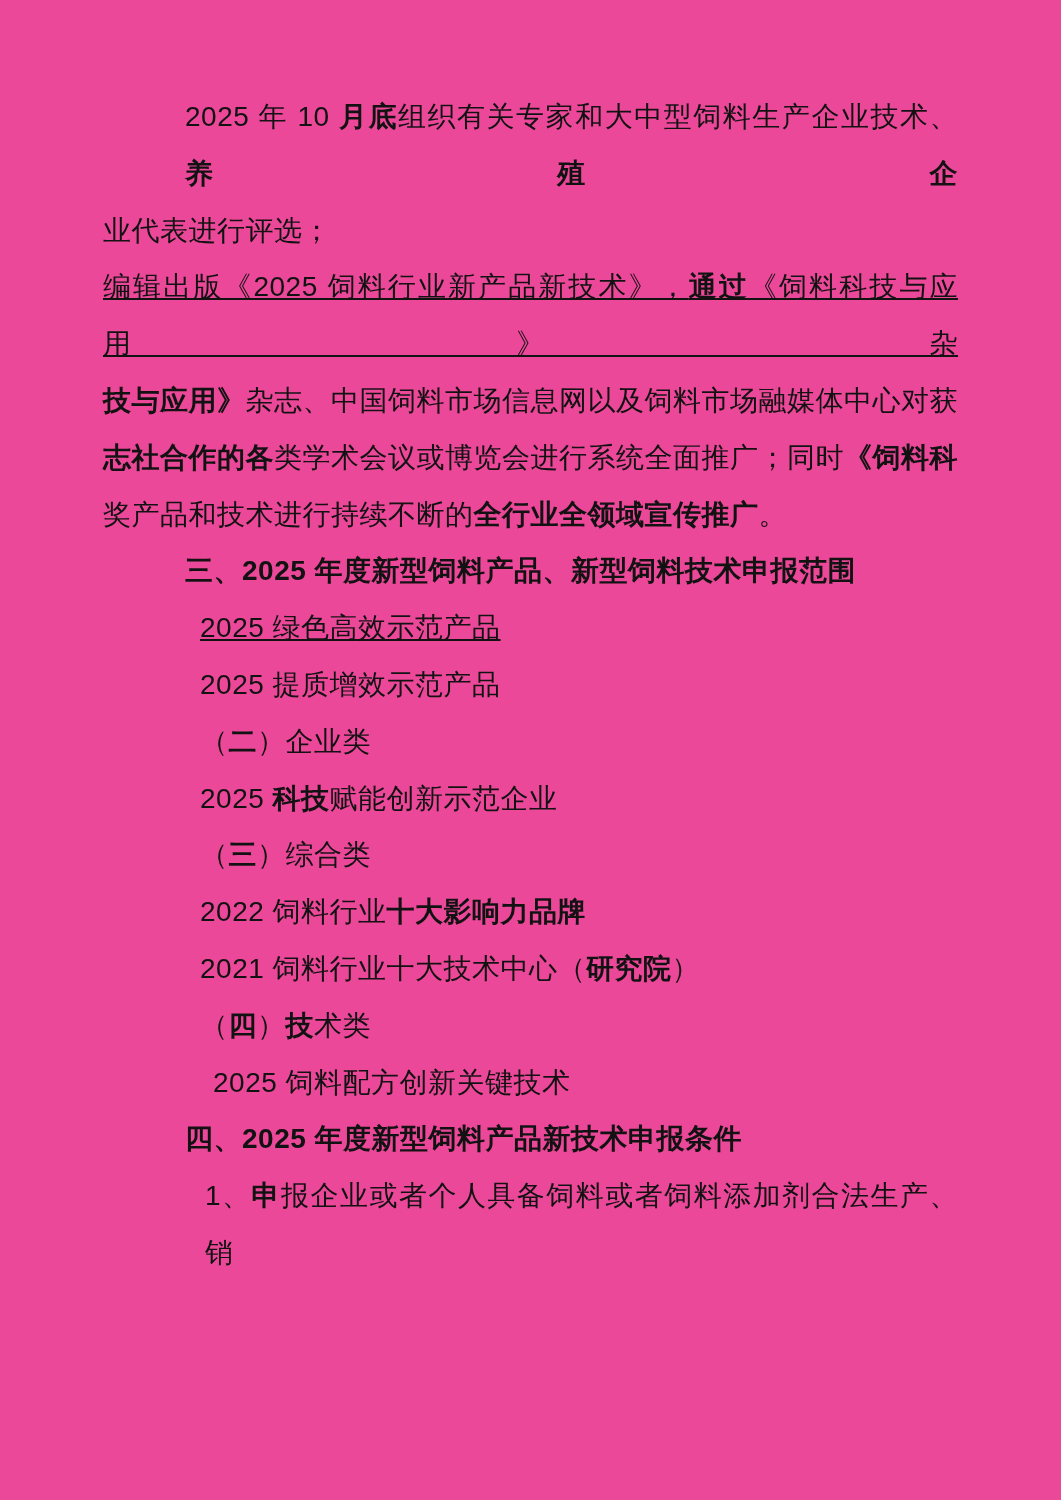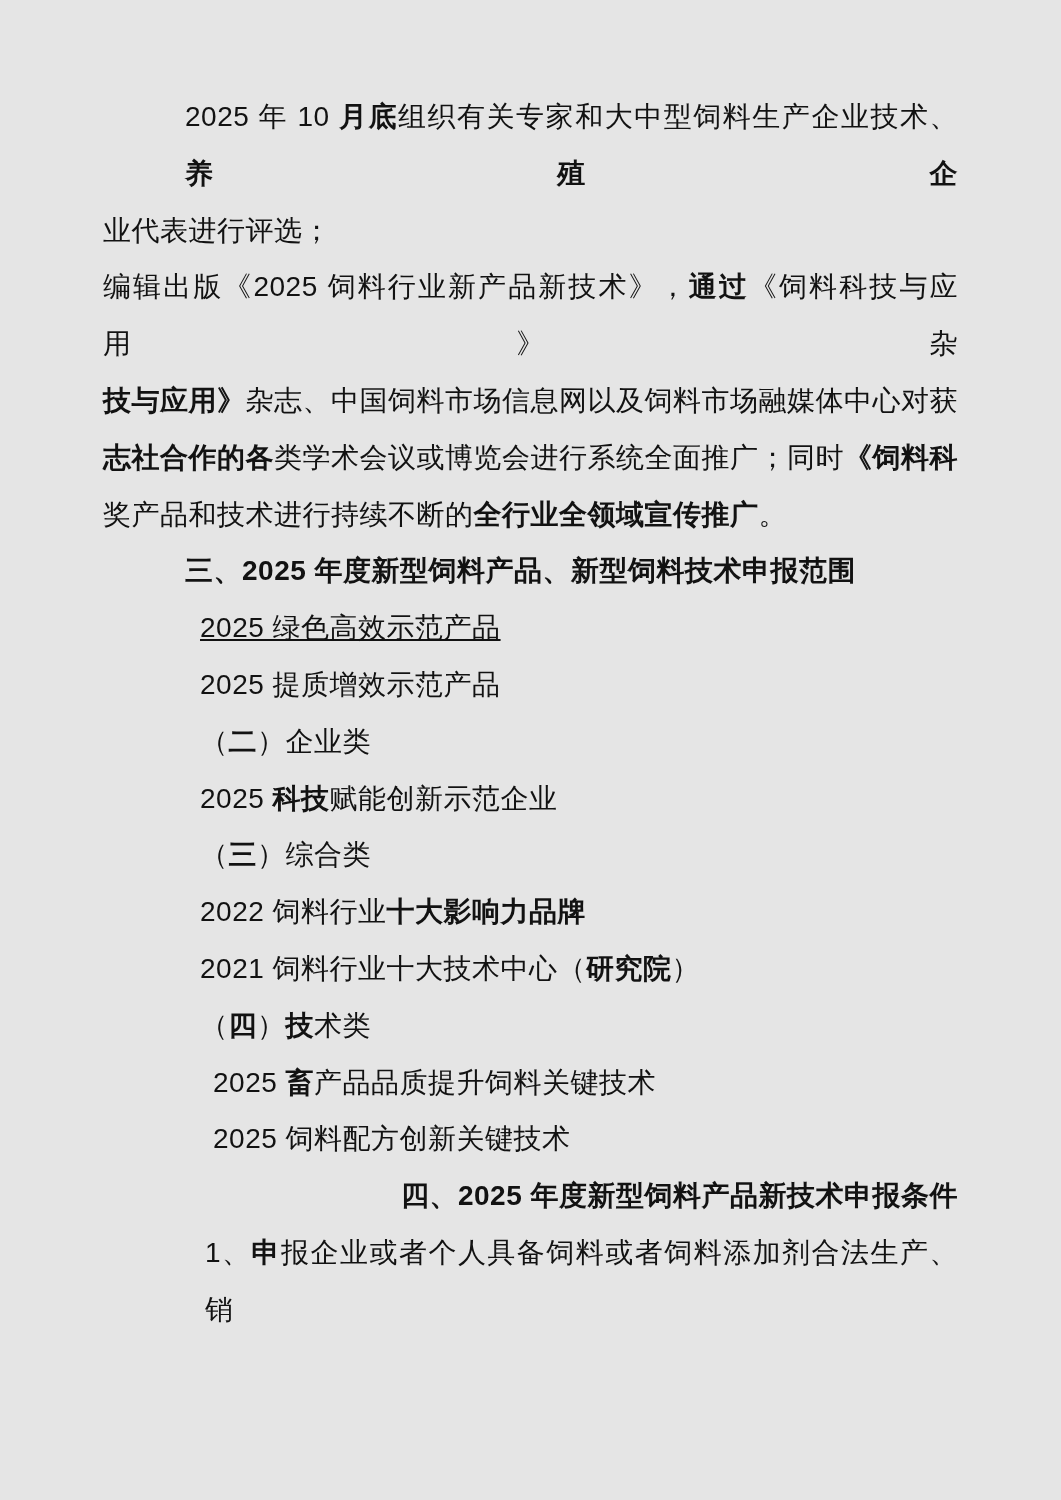--- a/index.html
+++ b/index.html
@@ -24,35 +24,34 @@
   }
   .line.justify{
     text-align:justify;
     text-align-last:justify;
   }
   .line b{font-weight:700;}
 </style>
 </head>
 <body>
 
-<div class="page" style="background: #e5e5e5; color: rgb(18, 18, 18);">
+<div class="page" style="background: #ec4899; color: rgb(18, 18, 18);">
   <div class="content">
       <div class="line justify" style="padding-left: 82px;"><span>2025 年 10 </span><b>月底</b><span>组织有关专家和大中型饲料生产企业技术、</span><b>养殖企</b></div>
       <div class="line" style="padding-left: 0px;"><span>业代表进行评选；</span></div>
-      <div class="line justify" style="padding-left: 0px;"><span>编辑出版《2025 饲料行业新产品新技术》，</span><b>通过</b><span>《饲料科技与应用》杂</span></div>
+      <div class="line justify" style="padding-left: 0px; text-decoration: underline;"><span>编辑出版《2025 饲料行业新产品新技术》，</span><b>通过</b><span>《饲料科技与应用》杂</span></div>
       <div class="line justify" style="padding-left: 0px;"><b>技与应用》</b><span>杂志、中国饲料市场信息网以及饲料市场融媒体中心对获</span></div>
       <div class="line justify" style="padding-left: 0px;"><b>志社合作的各</b><span>类学术会议或博览会进行系统全面推广；同时</span><b>《饲料科</b></div>
       <div class="line" style="padding-left: 0px;"><span>奖产品和技术进行持续不断的</span><b>全行业全领域宣传推广</b><span>。</span></div>
       <div class="line" style="padding-left: 82px;"><b>三、2025 年度新型饲料产品、新型饲料技术申报范围</b></div>
       <div class="line" style="padding-left: 97px; text-decoration: underline;"><span>2025 绿色高效示范产品</span></div>
       <div class="line" style="padding-left: 97px;"><span>2025 提质增效示范产品</span></div>
       <div class="line" style="padding-left: 97px;"><span>（</span><b>二</b><span>）企业类</span></div>
       <div class="line" style="padding-left: 97px;"><span>2025 </span><b>科技</b><span>赋能创新示范企业</span></div>
       <div class="line" style="padding-left: 97px;"><span>（</span><b>三</b><span>）综合类</span></div>
       <div class="line" style="padding-left: 97px;"><span>2022 饲料行业</span><b>十大影响力品牌</b></div>
       <div class="line" style="padding-left: 97px;"><span>2021 饲料行业十大技术中心（</span><b>研究院</b><span>）</span></div>
       <div class="line" style="padding-left: 97px;"><span>（</span><b>四</b><span>）</span><b>技</b><span>术类</span></div>
-      <div class="line" style="padding-left: 110px;"><span>2025 </span><b>畜</b><span>产品品质提升饲料关键技术</span></div>
       <div class="line" style="padding-left: 110px;"><span>2025 饲料配方创新关键技术</span></div>
-      <div class="line" style="padding-left: 82px; text-align: right;"><b>四、2025 年度新型饲料产品新技术申报条件</b></div>
+      <div class="line" style="padding-left: 82px;"><b>四、2025 年度新型饲料产品新技术申报条件</b></div>
       <div class="line justify" style="padding-left: 102px;"><span>1、</span><b>申</b><span>报企业或者个人具备饲料或者饲料添加剂合法生产、销</span></div>
     </div>
 </div>
 
 </body></html>

